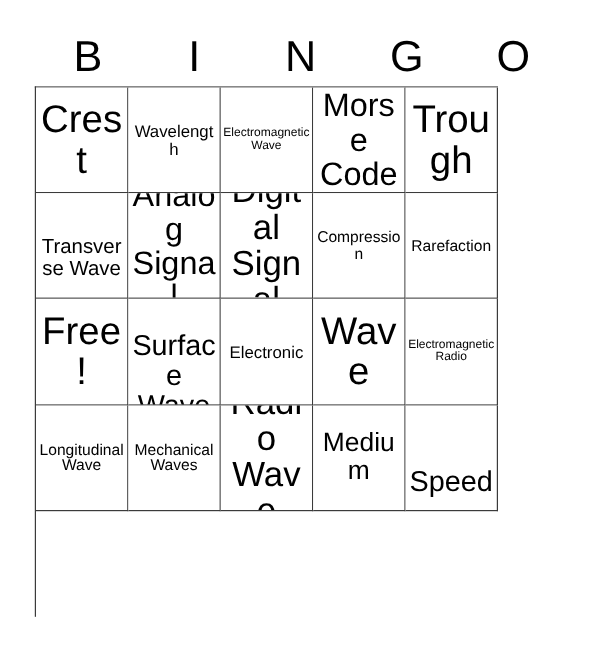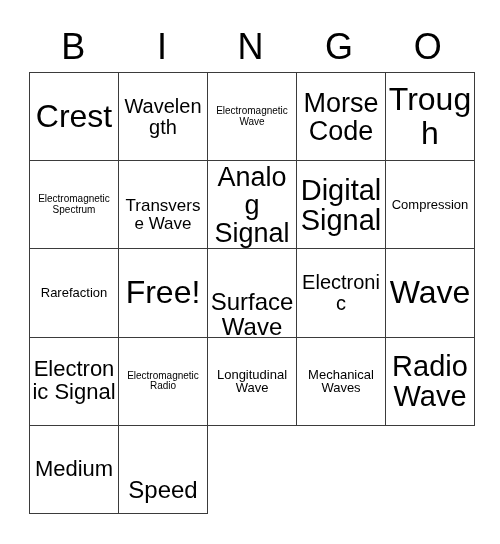--- a/index.html
+++ b/index.html
@@ -45,21 +45,21 @@
     letter-spacing: 0px;
     color: #000000;
     user-select: none;
   }
 
   
   #grid {
     position: absolute;
     left: 29px;
     top: 72px;
-    width: 446px;
+    width: 386px;
     height: 442px;
     display: grid;
     grid-template-columns: repeat(5, 1fr);
     grid-template-rows: repeat(5, 1fr);
     border-top: 1px solid #3b3b3b;
     border-left: 1px solid #3b3b3b;
     box-sizing: border-box;
     background: #ffffff;
   }
   .cell {
@@ -82,21 +82,21 @@
     word-wrap: break-word;
   }
 
   
   .fs-xxl  { font-size: 32px; }
   .fs-xl   { font-size: 29px; }
   .fs-lg   { font-size: 27px; }
   .fs-md   { font-size: 24px; margin-top: 43px; }
   .fs-sm   { font-size: 22px; }
   .fs-xs   { font-size: 17px; margin-top: 20px; }
-  .fs-xxs  { font-size: 20px; }
+  .fs-xxs  { font-size: 14px; }
   .fs-tiny { font-size: 13px; }
   .fs-mini { font-size: 10px; }
 </style>
 </head>
 <body>
 
 <div id="card">
 
   <div id="header-row">
       <div class="header-letter">B</div>
@@ -116,23 +116,20 @@
       <div class="cell">
         <span class="cell-text fs-mini">Electromagnetic Wave</span>
       </div>
       <div class="cell">
         <span class="cell-text fs-lg">Morse Code</span>
       </div>
       <div class="cell">
         <span class="cell-text fs-xxl">Trough</span>
       </div>
       <div class="cell">
-        <span class="cell-text fs-mini">Electromagnetic Spectrum</span>
-      </div>
-      <div class="cell">
         <span class="cell-text fs-xs">Transverse Wave</span>
       </div>
       <div class="cell">
         <span class="cell-text fs-lg">Analog Signal</span>
       </div>
       <div class="cell">
         <span class="cell-text fs-xl">Digital Signal</span>
       </div>
       <div class="cell">
         <span class="cell-text fs-tiny">Compression</span>
@@ -146,23 +143,20 @@
       <div class="cell">
         <span class="cell-text fs-md">Surface Wave</span>
       </div>
       <div class="cell">
         <span class="cell-text fs-xxs">Electronic</span>
       </div>
       <div class="cell">
         <span class="cell-text fs-xxl">Wave</span>
       </div>
       <div class="cell">
-        <span class="cell-text fs-sm">Electronic Signal</span>
-      </div>
-      <div class="cell">
         <span class="cell-text fs-mini">Electromagnetic Radio</span>
       </div>
       <div class="cell">
         <span class="cell-text fs-tiny">Longitudinal Wave</span>
       </div>
       <div class="cell">
         <span class="cell-text fs-tiny">Mechanical Waves</span>
       </div>
       <div class="cell">
         <span class="cell-text fs-xl">Radio Wave</span>

